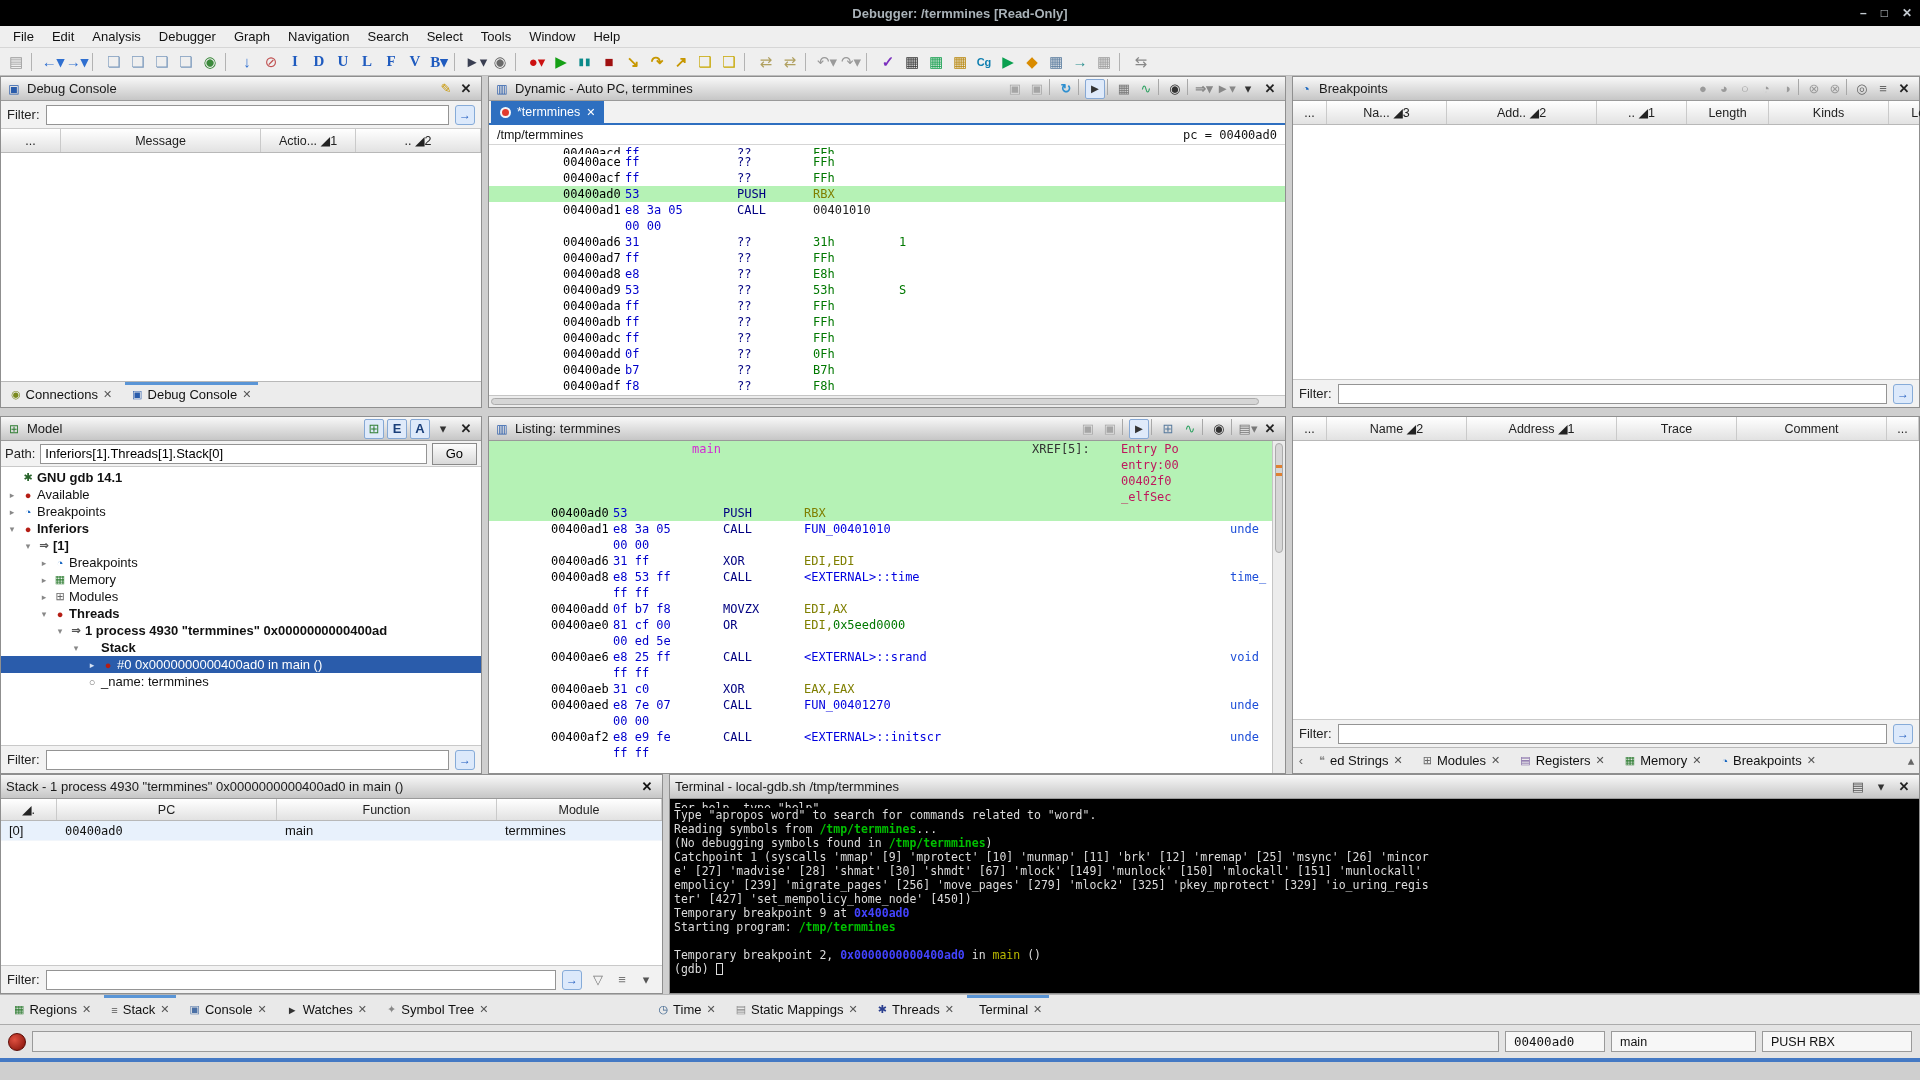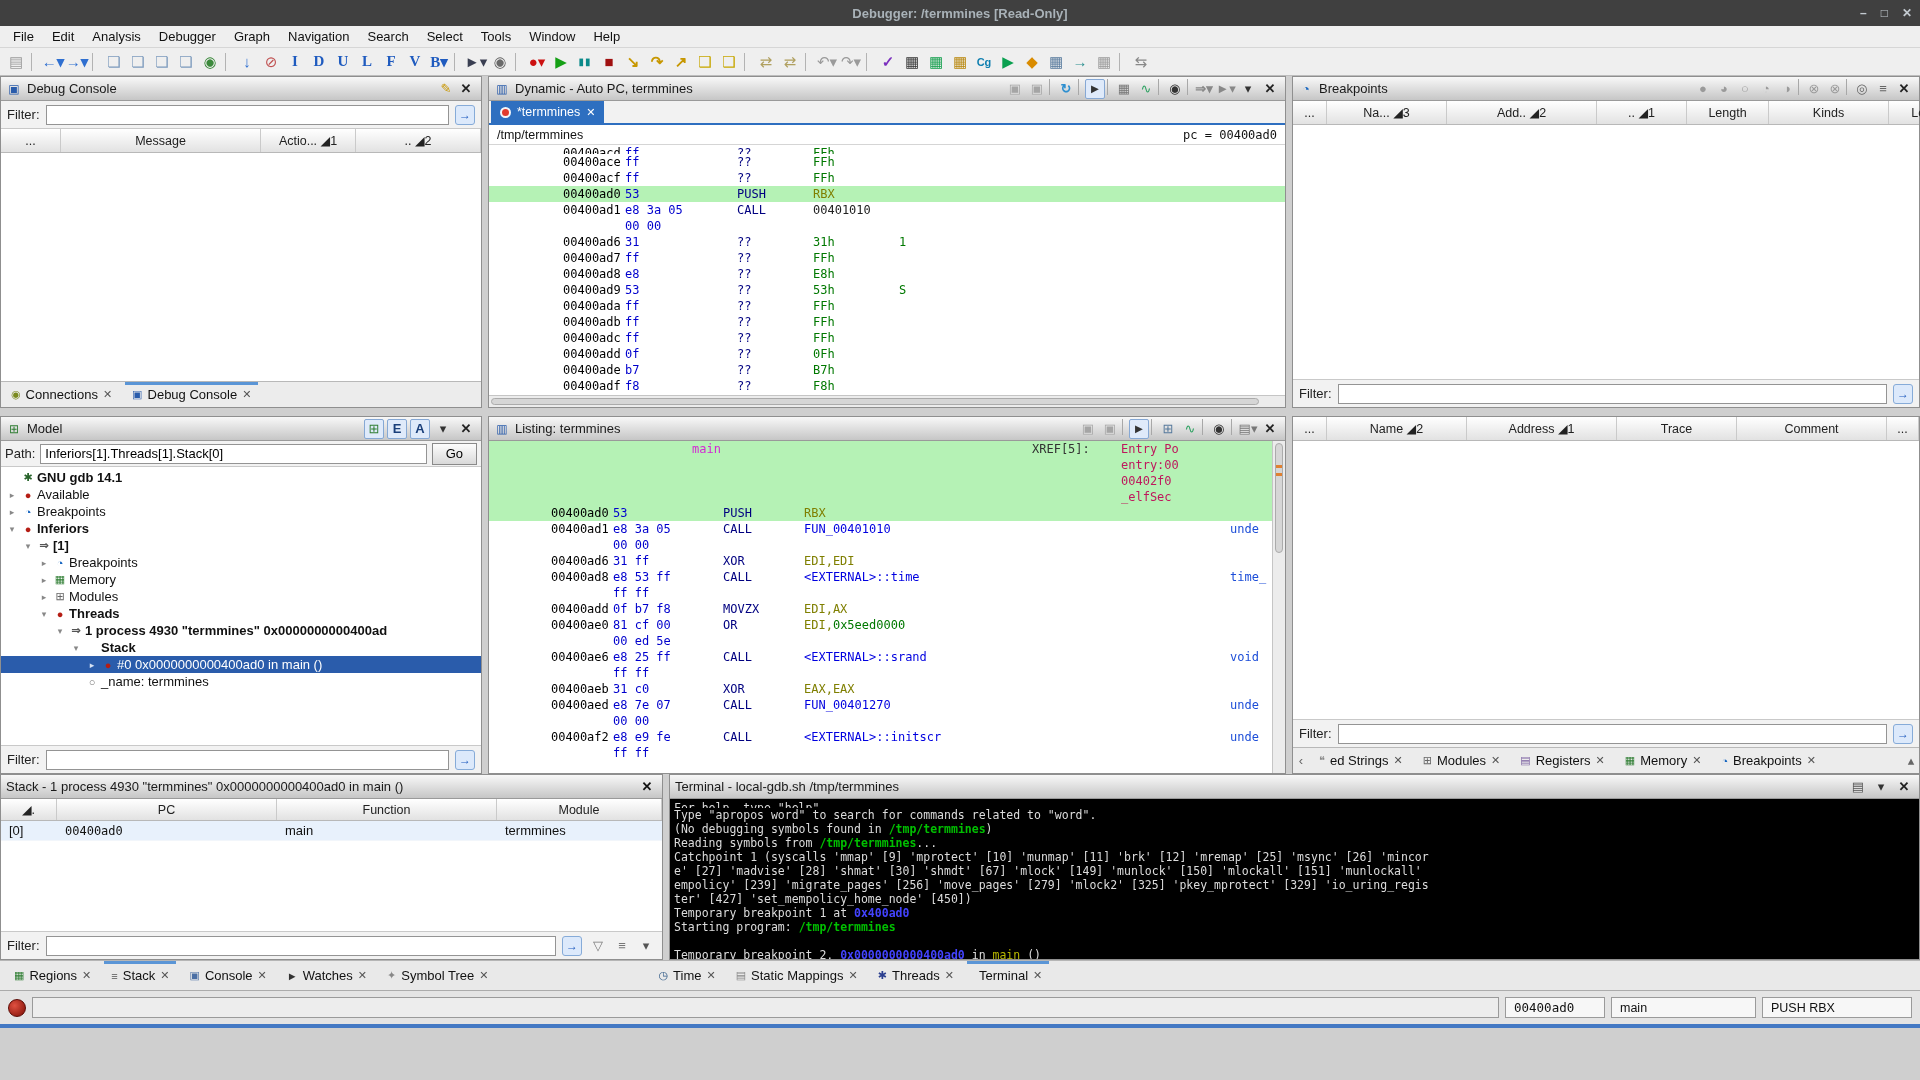--- a/index.html
+++ b/index.html
@@ -1,31 +1,31 @@
 <!DOCTYPE html>
 <html><head>
 <meta charset="utf-8">
 <style>
   *{box-sizing:border-box;margin:0;padding:0}
   html,body{width:1920px;height:1080px;overflow:hidden}
   body{font-family:"Liberation Sans",sans-serif;font-size:13px;color:#111;background:#cfcfcf}
 
   
-  .titlebar{height:26px;background:#404040;color:#a9b2b8;display:flex;align-items:center;justify-content:center;position:relative;font-size:13px;font-weight:bold}
+  .titlebar{height:26px;background:#000000;color:#a9b2b8;display:flex;align-items:center;justify-content:center;position:relative;font-size:13px;font-weight:bold}
   .wctrls{position:absolute;right:8px;top:0;height:100%;display:flex;gap:14px;align-items:center;color:#c3cad0;font-size:12px}
   .menubar{height:22px;background:#efefef;display:flex;align-items:center;padding-left:4px;border-bottom:1px solid #d6d6d6}
   .menu-item{padding:4px 9px;height:100%;display:flex;align-items:center}
   .toolbar{height:28px;background:#efefef;display:flex;align-items:center;padding-left:4px;border-bottom:1px solid #bdbdbd;overflow:hidden}
   .ti{width:24px;height:24px;display:inline-flex;align-items:center;justify-content:center;font-size:15px;flex:none}
   .ti.sep{width:7px;height:18px;border-left:1px solid #b3b3b3;margin:0 3px}
   .ti .g{white-space:nowrap}
 
   
   .main{display:grid;grid-template-columns:482px 6px 798px 6px 628px;height:698px}
-  .bottomrow{display:grid;grid-template-columns:663px 6px 1251px;height:186px}
+  .bottomrow{display:grid;grid-template-columns:663px 6px 1251px;height:220px}
   .col{display:flex;flex-direction:column;min-width:0;min-height:0}
   .vsplit,.hsplit{background:#cfcfcf;flex:none}
   .hsplit{height:8px}
   .panel{background:#fff;border:1px solid #8f8f8f;display:flex;flex-direction:column;min-height:0;flex:1}
   .panel.fixed{flex:none}
   .phead{height:24px;background:linear-gradient(#f8f8f8,#c6c6c6);border-bottom:1px solid #9a9a9a;display:flex;align-items:center;padding:0 5px;gap:5px;flex:none}
   .ptitle{flex:1;white-space:nowrap;overflow:hidden;color:#1a1a1a}
   .hic{width:20px;height:20px;display:inline-flex;align-items:center;justify-content:center;font-size:13px;flex:none}
   .hic.boxed{border:1px solid #86a8d4;background:#dfeafa;border-radius:2px}
   .hic.sep{width:5px;height:16px;border-left:1px solid #a8a8a8}
@@ -986,27 +986,27 @@
             </span>
             <span class="hic">
               <span style="color:#222;font-weight:bold">✕</span>
             </span>
           </span>
       </div>
       <div class="term">
 
       <div class="tline clip"><span class=" tw">For help, type "help".</span></div>
           <div class="tline"><span class=" tw">Type "apropos word" to search for commands related to "word".</span></div>
+          <div class="tline"><span class=" tw">Reading symbols from </span><span class=" tg">/tmp/termmines</span><span class=" tw">...</span></div>
           <div class="tline"><span class=" tw">(No debugging symbols found in </span><span class=" tg">/tmp/termmines</span><span class=" tw">)</span></div>
-          <div class="tline"><span class=" tw">Reading symbols from </span><span class=" tg">/tmp/termmines</span><span class=" tw">...</span></div>
           <div class="tline"><span class=" tw">Catchpoint 1 (syscalls 'mmap' [9] 'mprotect' [10] 'munmap' [11] 'brk' [12] 'mremap' [25] 'msync' [26] 'mincor</span></div>
           <div class="tline"><span class=" tw">e' [27] 'madvise' [28] 'shmat' [30] 'shmdt' [67] 'mlock' [149] 'munlock' [150] 'mlockall' [151] 'munlockall'</span></div>
           <div class="tline"><span class=" tw">empolicy' [239] 'migrate_pages' [256] 'move_pages' [279] 'mlock2' [325] 'pkey_mprotect' [329] 'io_uring_regis</span></div>
           <div class="tline"><span class=" tw">ter' [427] 'set_mempolicy_home_node' [450])</span></div>
-          <div class="tline"><span class=" tw">Temporary breakpoint 1 at </span><span class=" tb">0x400ad0</span></div>
+          <div class="tline"><span class=" tw">Temporary breakpoint 9 at </span><span class=" tb">0x400ad0</span></div>
           <div class="tline"><span class=" tw">Starting program: </span><span class=" tg">/tmp/termmines</span></div>
           <div class="tline"><span class=" tw"> </span></div>
           <div class="tline"><span class=" tw">Temporary breakpoint 2, </span><span class=" tb">0x0000000000400ad0</span><span class=" tw"> in </span><span class=" ty">main</span><span class=" tw"> ()</span></div>
           <div class="tline"><span class=" tw">(gdb) </span><span class=" tcur"></span></div>
         </div>
     </div>
   </div>
 
   <div class="btabs">
     <span style="display:flex;margin-left:4px">

